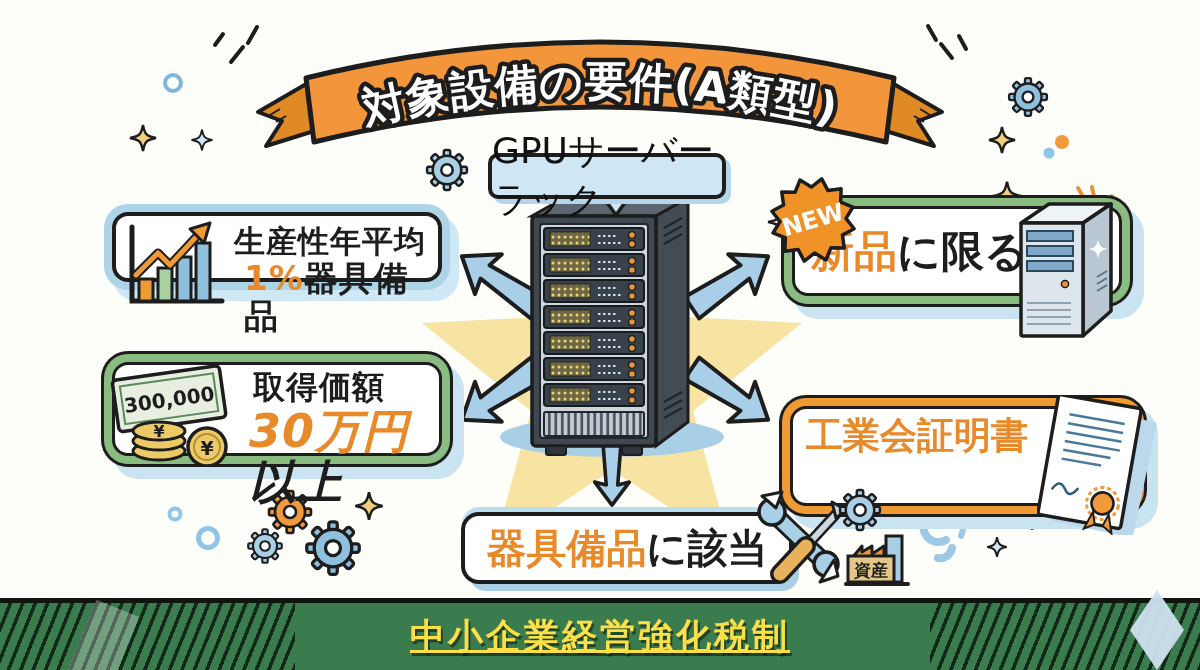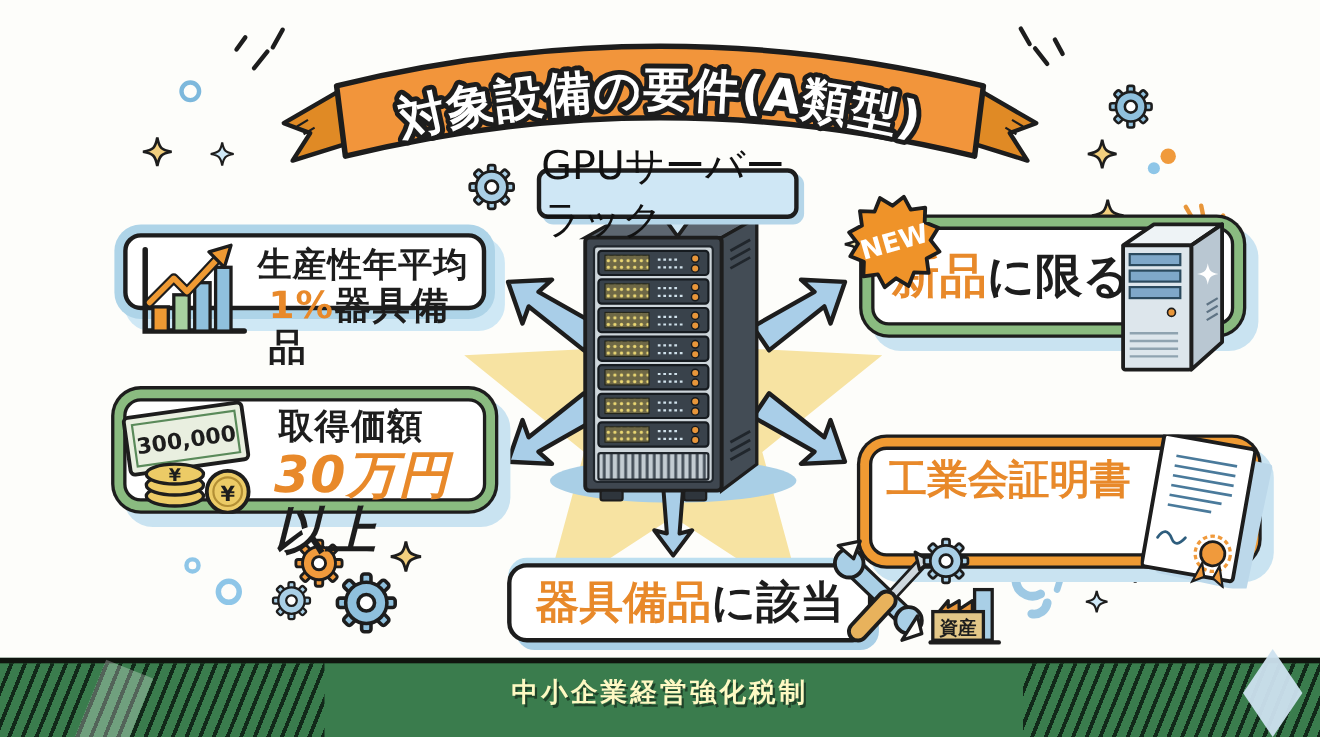--- a/index.html
+++ b/index.html
@@ -42,22 +42,22 @@
     background:#cfe7f5; border:4px solid #1d1d1d; border-radius:10px;
     box-shadow:5px 5px 0 #b5d6e9;
     display:flex; align-items:center; justify-content:center;
     font-size:36px; font-weight:normal; color:#111; }
   
   #new-badge { left:-30px; top:-34px; width:96px; height:92px; z-index:5; }
   
   #footer-bar { left:0; top:598px; width:1200px; height:72px; background:#3a7c4d;
     border-top:5px solid #10150f; z-index:2; }
   #footer-bar .ftext { position:absolute; left:0; top:10px; width:100%; text-align:center;
-    color:#fef9c3; font-size:24px; font-weight:bold; letter-spacing:3px;
-    text-shadow:2px 3px 0 rgba(10,20,12,.55); }
+    color:#fde047; font-size:35px; font-weight:bold; letter-spacing:3px;
+    text-shadow:2px 3px 0 rgba(10,20,12,.55);text-decoration:underline; }
   .hatch { position:absolute; top:0; height:100%;
     background:repeating-linear-gradient(112deg, rgba(0,0,0,0) 0 8px, rgba(10,26,16,.85) 8px 11.5px); }
   .hatch.left { left:0; width:295px; }
   .hatch.right { left:930px; width:270px; }
   .streak { position:absolute; left:78px; top:2px; width:46px; height:90px;
     background:rgba(255,255,255,.28); transform:rotate(22deg); }
   .lay1 { z-index:1; } .lay3 { z-index:3; } .lay4 { z-index:4; }
 </style>
 </head>
 <body>

